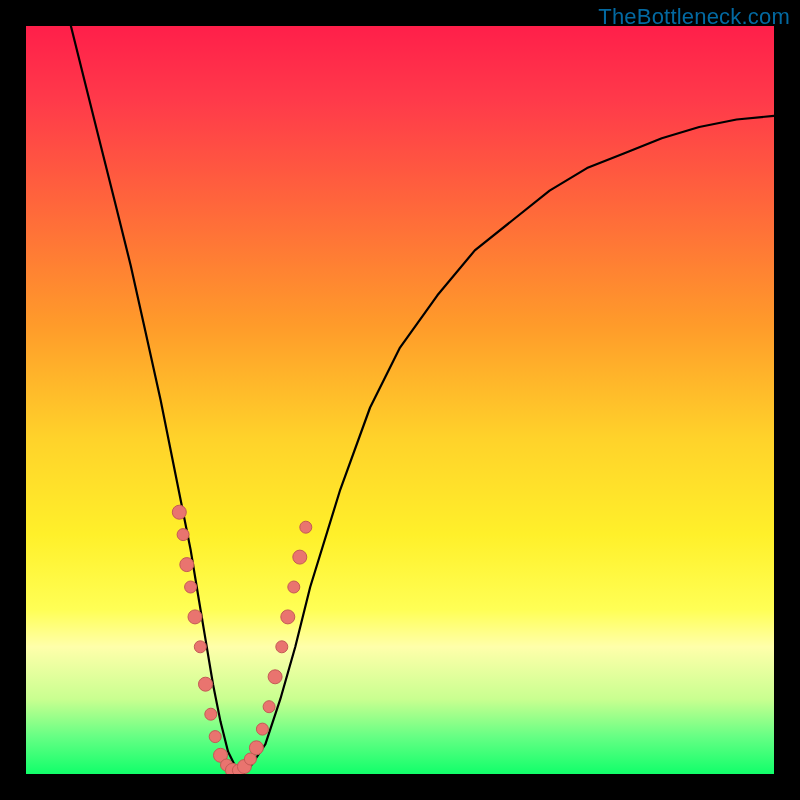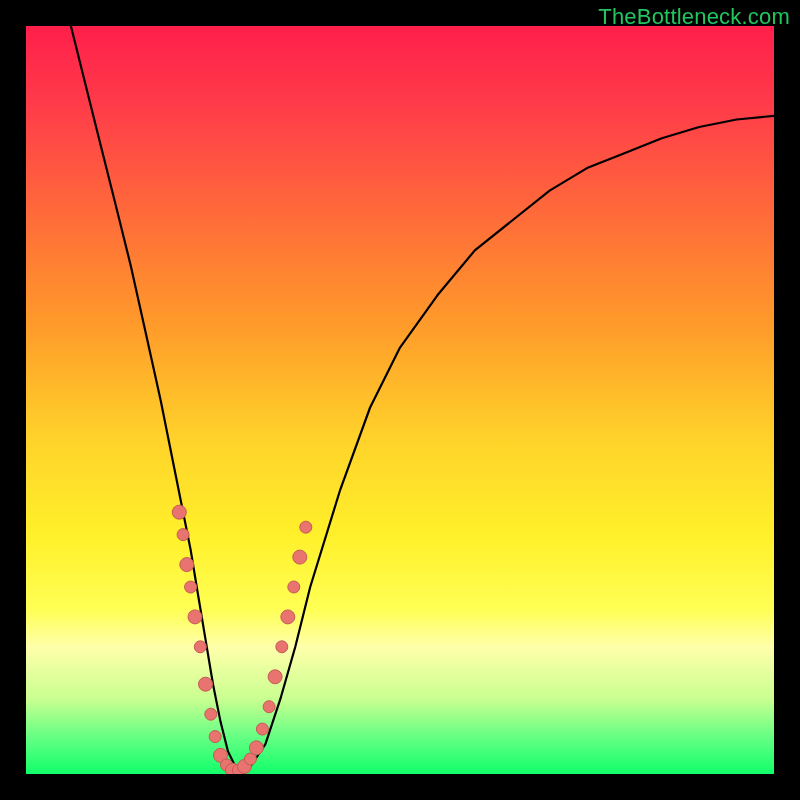--- a/index.html
+++ b/index.html
@@ -23,21 +23,21 @@
     position: absolute;
     left: 0;
     top: 0;
     width: 748px;
     height: 748px;
   }
   .watermark {
     position: absolute;
     top: 4px;
     right: 10px;
-    color: #22c55e;
+    color: #0369a1;
     font-size: 22px;
     font-weight: 500;
     letter-spacing: 0.2px;
     z-index: 50;
     user-select: none;
   }
   svg {
     display: block;
   }
 </style>

